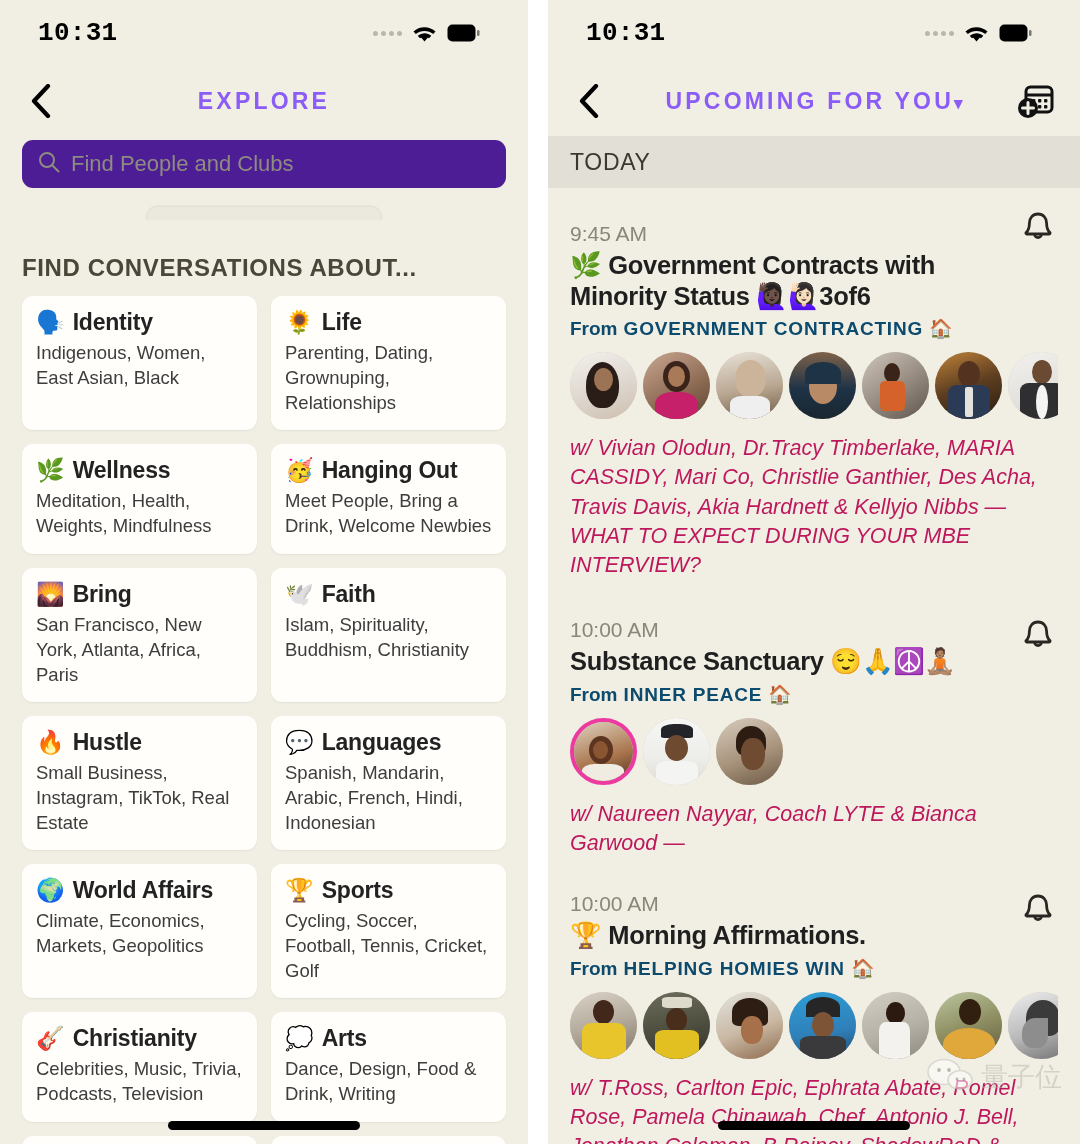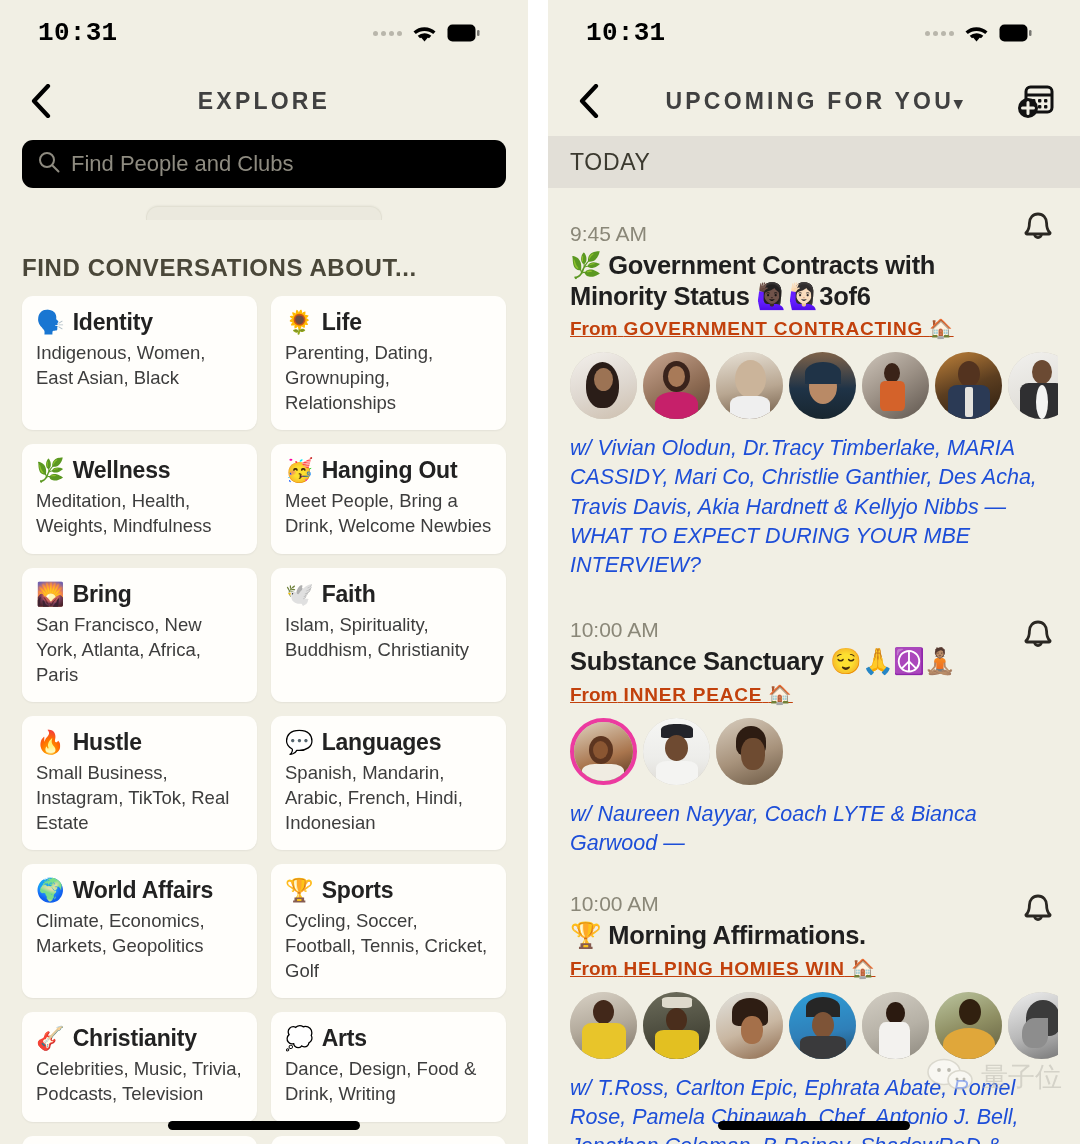--- a/index.html
+++ b/index.html
@@ -24,29 +24,29 @@
   .status-right { display:flex; align-items:center; gap:9px; }
   .dots { display:flex; gap:3px; align-items:center; }
   .dots i { width:5px; height:5px; border-radius:50%; background:#b9b6ab; display:block; }
   .wifi svg, .batt svg { display:block; }
 
   
   .navbar { height:70px; display:flex; align-items:center; position:relative; padding:0 24px; }
   .back-chevron { width:34px; height:34px; display:flex; align-items:center; justify-content:center;
                   cursor:pointer; }
   .nav-title { position:absolute; left:0; right:0; text-align:center;
-               font-size:23px; font-weight:bold; letter-spacing:3.2px; color:#404040;
+               font-size:23px; font-weight:bold; letter-spacing:3.2px; color:#8b5cf6;
                pointer-events:none; }
   .nav-title .caret { font-size:17px; letter-spacing:0; }
   .nav-right { position:absolute; right:22px; top:50%; transform:translateY(-50%);
                width:46px; height:46px; display:flex; align-items:center; justify-content:center; }
 
   
   .search-wrap { padding:4px 22px 0 22px; }
-  .searchbar { height:48px; background:#000000; border-radius:11px;
+  .searchbar { height:48px; background:#4c1d95; border-radius:11px;
                display:flex; align-items:center; gap:11px; padding:0 16px; }
   .searchbar .ph { color:#8e8b80; font-size:22px; }
   .peek-card { margin:18px auto 0 auto; width:236px; height:14px;
                background:#EBE9DE; border:1px solid #e2e0d3; border-bottom:none;
                border-radius:12px 12px 0 0; box-shadow:0 -1px 2px rgba(0,0,0,.04); }
 
   
   .section-label { margin:34px 0 14px 22px; font-size:24px; font-weight:bold;
                    letter-spacing:.6px; color:#4a4739; }
 
@@ -65,32 +65,32 @@
 
   
   .today-band { background:#E2DFD7; height:52px; display:flex; align-items:center;
                 padding-left:22px; }
   .today-band span { font-size:23px; color:#3b392f; letter-spacing:.7px; }
   .events { padding:0 0 0 0; }
   .event { position:relative; padding:34px 22px 0 22px; }
   .event-time { font-size:21px; color:#8a8778; margin-bottom:4px; }
   .event-title { font-size:25.5px; font-weight:bold; color:#1f1f1f; line-height:1.2;
                  letter-spacing:-.3px; max-width:420px; }
-  .event-from { font-size:19px; font-weight:bold; letter-spacing:.8px; color:#c2410c;
-                margin-top:6px;text-decoration:underline; }
+  .event-from { font-size:19px; font-weight:bold; letter-spacing:.8px; color:#0c4a6e;
+                margin-top:6px; }
   .event-from .lead { letter-spacing:0; }
   .bell { position:absolute; right:22px; top:20px; width:40px; height:40px; cursor:pointer; }
   .avatars { display:flex; gap:6px; margin-top:12px; overflow:hidden; height:68px; }
   .avatar { width:67px; height:67px; border-radius:50%; flex:0 0 67px;
             background:#cfcabc; overflow:hidden; position:relative; }
   .avatar.ring { border:4px solid #EC3AA0; }
   .avatar .a-bg { position:absolute; inset:0; }
   .avatar .a-face { position:absolute; border-radius:50%; }
   .event-with { margin-top:14px; font-size:21.5px; font-style:italic; line-height:1.36;
-                color:#1d4ed8; }
+                color:#be185d; }
 
   
   .watermark { position:absolute; right:18px; bottom:48px; display:flex; align-items:center;
                gap:8px; opacity:.55; }
   .wm-text { font-size:27px; color:#bdbbb2; font-family:"DejaVu Sans", sans-serif; }
 </style>
 </head>
 <body>
 
 <div class="screens">

